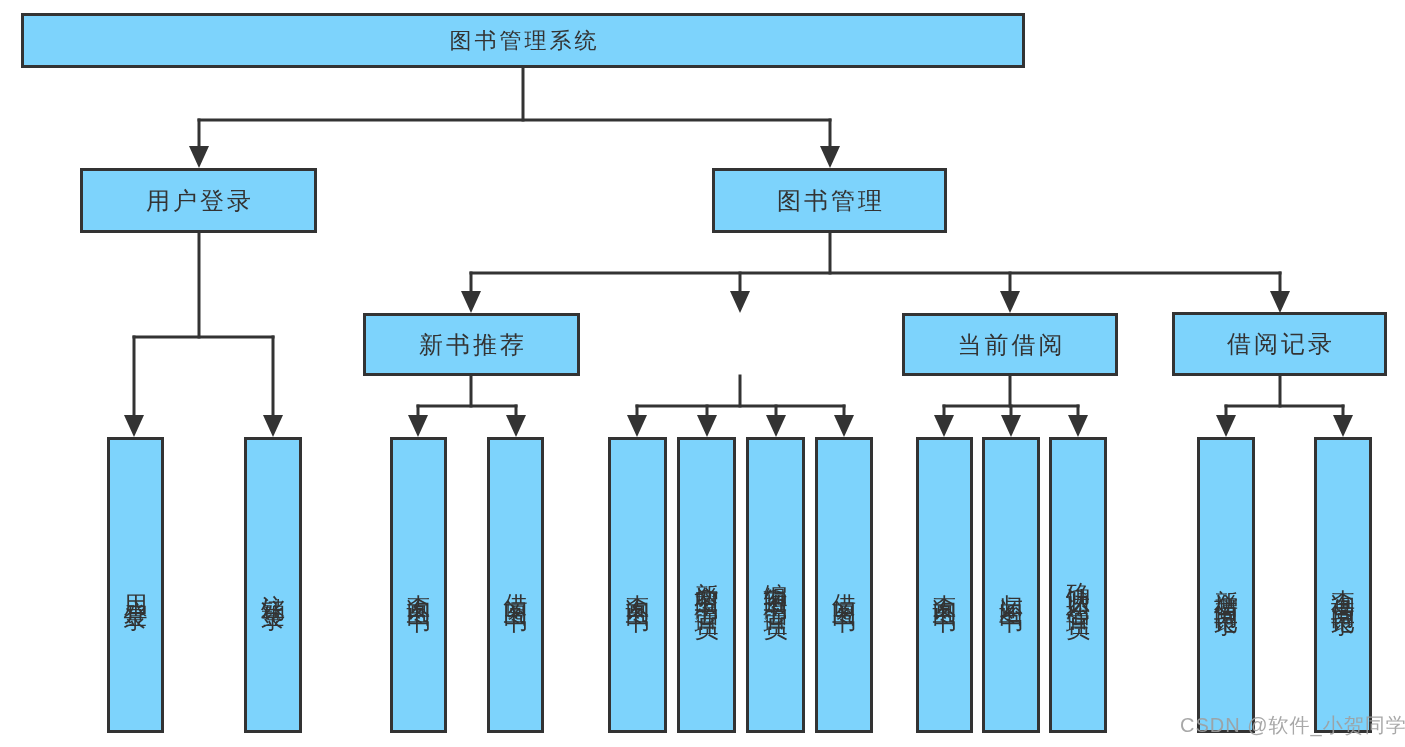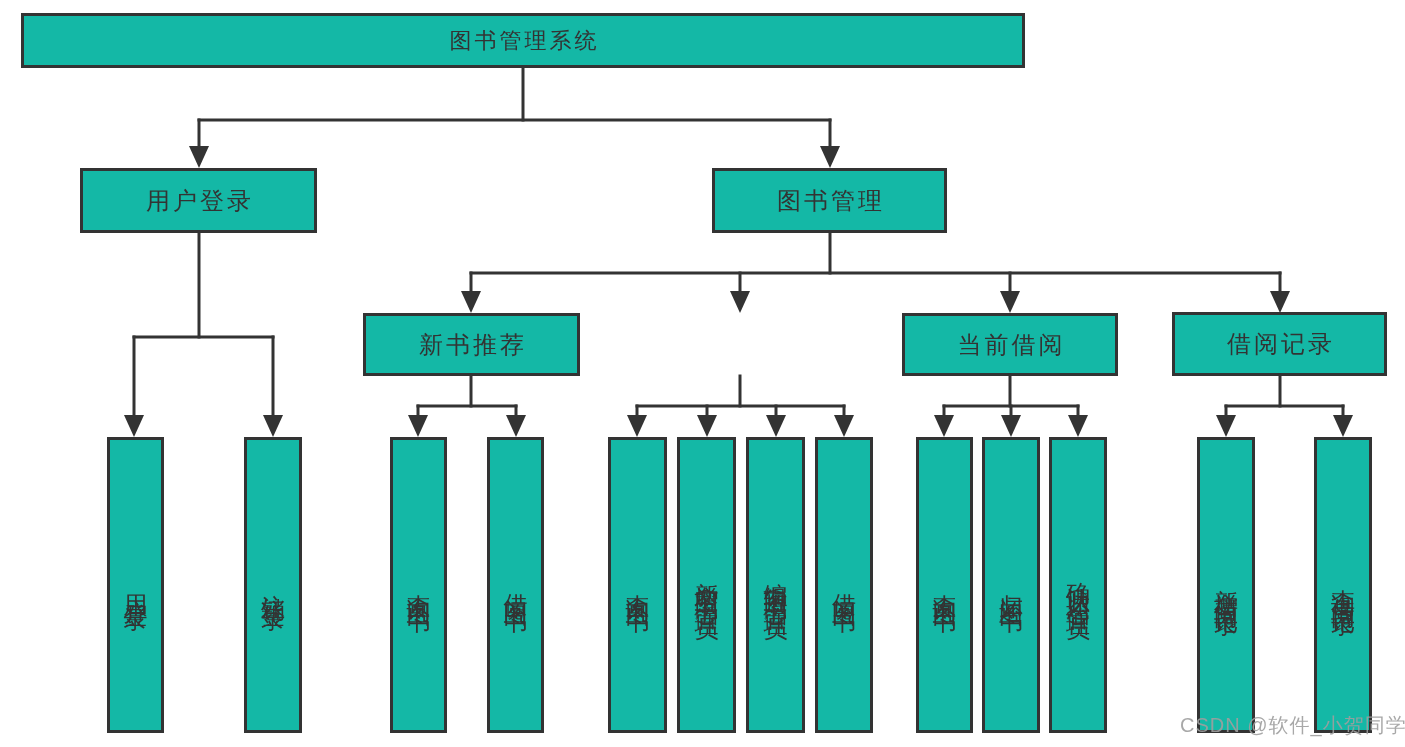--- a/index.html
+++ b/index.html
@@ -13,21 +13,21 @@
   }
   #connectors {
     position: absolute;
     left: 0; top: 0;
     width: 1405px; height: 747px;
     z-index: 1;
   }
   .box {
     position: absolute;
     box-sizing: border-box;
-    background: #14b8a6;
+    background: #7dd3fc;
     border: 3px solid #333333;
     color: #333333;
     display: flex;
     align-items: center;
     justify-content: center;
     z-index: 2;
   }
   .box.h {
     font-size: 24px;
     letter-spacing: 3px;

